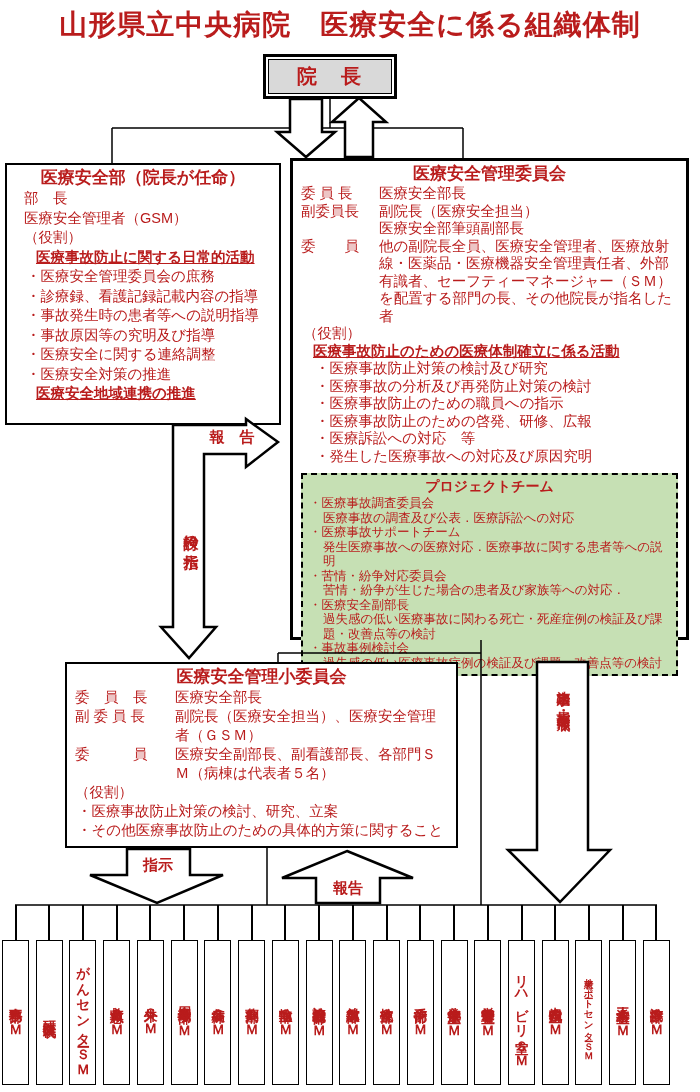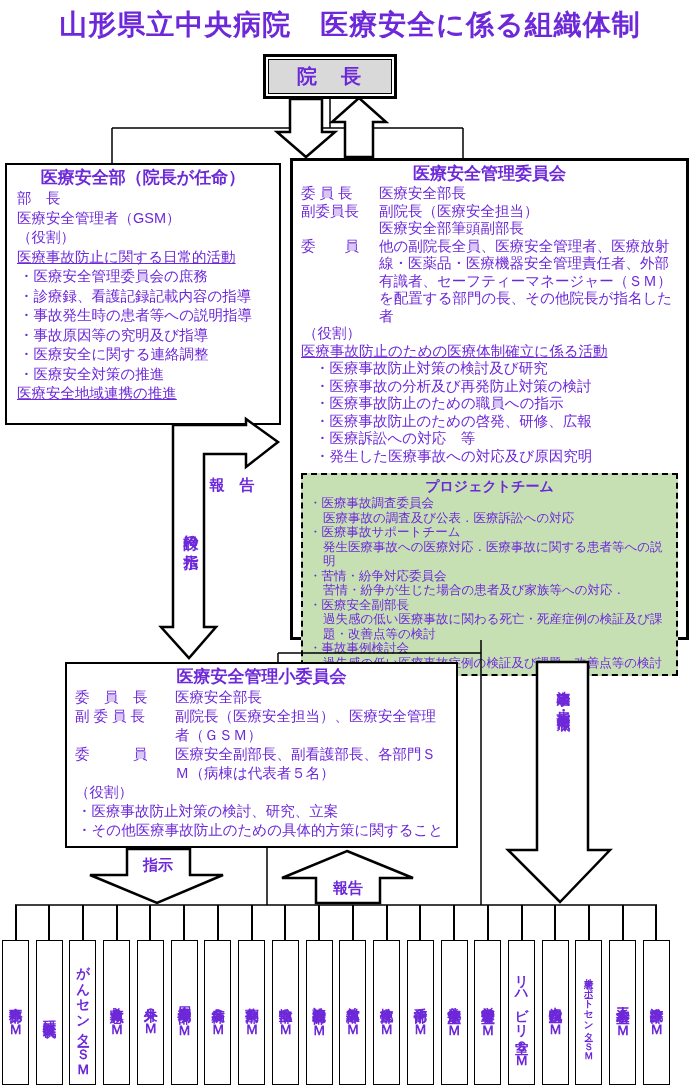--- a/index.html
+++ b/index.html
@@ -1,41 +1,41 @@
 <!DOCTYPE html>
 <html><head>
 <meta charset="utf-8">
 <style>
   * { margin:0; padding:0; box-sizing:border-box; }
   html,body { background:#ffffff; }
   .page {
     position:relative; width:700px; height:1092px; overflow:hidden;
-    font-family:"Liberation Sans","DejaVu Sans",sans-serif; color:#6d28d9; background:#fff;
+    font-family:"Liberation Sans","DejaVu Sans",sans-serif; color:#b91c1c; background:#fff;
   }
   .page-title {
     position:absolute; left:0; top:6px; width:700px; text-align:center;
     font-size:28px; font-weight:bold; letter-spacing:1px;
   }
   
   .director {
     position:absolute; left:263px; top:54px; width:134px; height:45px;
     border:3px solid #000; padding:2px; background:#fff; z-index:3;
   }
   .director-inner {
     width:100%; height:100%; border:1px solid #000; background:#d9d9d9;
     display:flex; align-items:center; justify-content:center;
     font-size:20px; font-weight:bold; letter-spacing:2px;
   }
   
   .obox { position:absolute; background:#fff; z-index:2; }
-  .box-left  { left:5px;  top:163px; width:276px; height:262px; border:2px solid #000; padding:2px 10px; font-size:14.5px; line-height:19.5px; }
+  .box-left  { left:5px;  top:163px; width:276px; height:262px; border:2px solid #000; padding:2px 17px; font-size:14.5px; line-height:19.5px; }
   .box-right { left:290px; top:158px; width:399px; height:482px; border:3px solid #000; padding:2px 8px 4px 8px; font-size:14.5px; line-height:17.5px; }
   .box-small { left:65px; top:662px; width:393px; height:186px; border:2px solid #000; padding:2px 8px; font-size:14.5px; line-height:19px; }
   .box-title { text-align:center; font-weight:bold; font-size:17px; line-height:22px; }
-  .u-head { font-weight:normal; text-decoration:underline; }
+  .u-head { font-weight:bold; text-decoration:underline;margin-left:12px; }
   .indent { padding-left:2px; }
   .orow { display:flex; }
   .box-right .olabel { flex:0 0 78px; white-space:pre; }
   .box-right .ovalue { flex:1; white-space:pre-line; }
   .box-small .olabel { flex:0 0 100px; white-space:pre; }
   .box-small .ovalue { flex:1; white-space:pre-line; }
   .bullets div { padding-left:2px; }
   
   .ptbox {
     margin-top:8px; border:2px dashed #000; background:#c6e0b4;
@@ -206,21 +206,21 @@
     <g fill="#ffffff" stroke="#000" stroke-width="2.5" stroke-linejoin="miter">
       <polygon points="290,99 322,99 322,132 335,132 306,157 277,132 290,132"></polygon>
       <polygon points="359,98 386,122 373,122 373,157 345,157 345,122 332,122"></polygon>
       <polygon points="173,425 246,425 246,419 278,442 246,467 246,454 204,454 204,627 216,627 189,658 161,627 173,627"></polygon>
       <polygon points="537,662 588,662 588,850 610,850 560,902 508,850 537,850"></polygon>
       <polygon points="127,849 190,849 190,875 223,875 157,903 90,875 127,875"></polygon>
       <polygon points="347,851 413,878 380,878 380,903 316,903 316,878 282,878"></polygon>
     </g>
   </svg>
 
-  <div class="alabel h" style="left:200px; top:428px; width:64px;margin-top:48px;">報　告</div>
+  <div class="alabel h" style="left:200px; top:428px; width:64px;">報　告</div>
   <div class="alabel vtext" style="left:181px; top:523px;">検討の指示</div>
   <div class="alabel vtext" style="left:554px; top:680px; font-size:13.5px;">決定事項の指示・周知徹底</div>
   <div class="alabel h" style="left:129px; top:856px; width:58px;">指示</div>
   <div class="alabel h" style="left:318px; top:879px; width:60px;">報告</div>
 
   <div class="sm-row">
 
       <div class="sm-cell">
         <div class="sm-stub"></div>
         <div class="sm-box">

